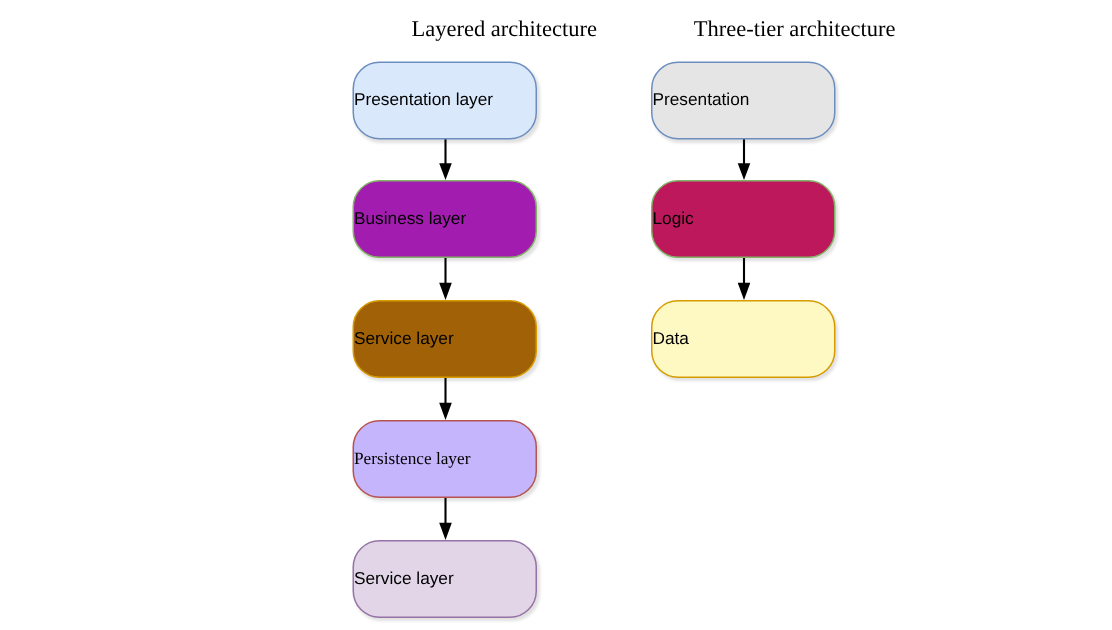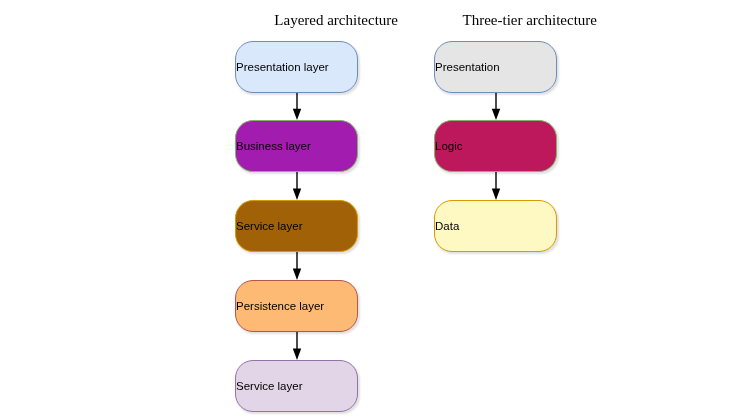--- a/index.html
+++ b/index.html
@@ -93,21 +93,21 @@
     </svg>
 
     <div class="node row2" style="background-color: #a16207; border-color: rgb(215, 155, 0);">
       <span class="node-label">Service layer</span>
     </div>
     <svg class="arrow arr2" viewBox="0 0 12 42" preserveAspectRatio="none" style="color: rgb(0, 0, 0);">
       <line x1="6" y1="0" x2="6" y2="31"></line>
       <path d="M6 42 L1.8 30.5 L10.2 30.5 Z"></path>
     </svg>
 
-    <div class="node row3" style="background-color: #fdba74; border-color: rgb(184, 84, 80);">
+    <div class="node row3" style="background-color: #c4b5fd; border-color: rgb(184, 84, 80); font-family: Liberation Serif, serif;">
       <span class="node-label">Persistence layer</span>
     </div>
     <svg class="arrow arr3" viewBox="0 0 12 42" preserveAspectRatio="none" style="color: rgb(0, 0, 0);">
       <line x1="6" y1="0" x2="6" y2="31"></line>
       <path d="M6 42 L1.8 30.5 L10.2 30.5 Z"></path>
     </svg>
 
     <div class="node row4" style="background-color: rgb(225, 213, 231); border-color: rgb(150, 115, 166);">
       <span class="node-label">Service layer</span>
     </div>

